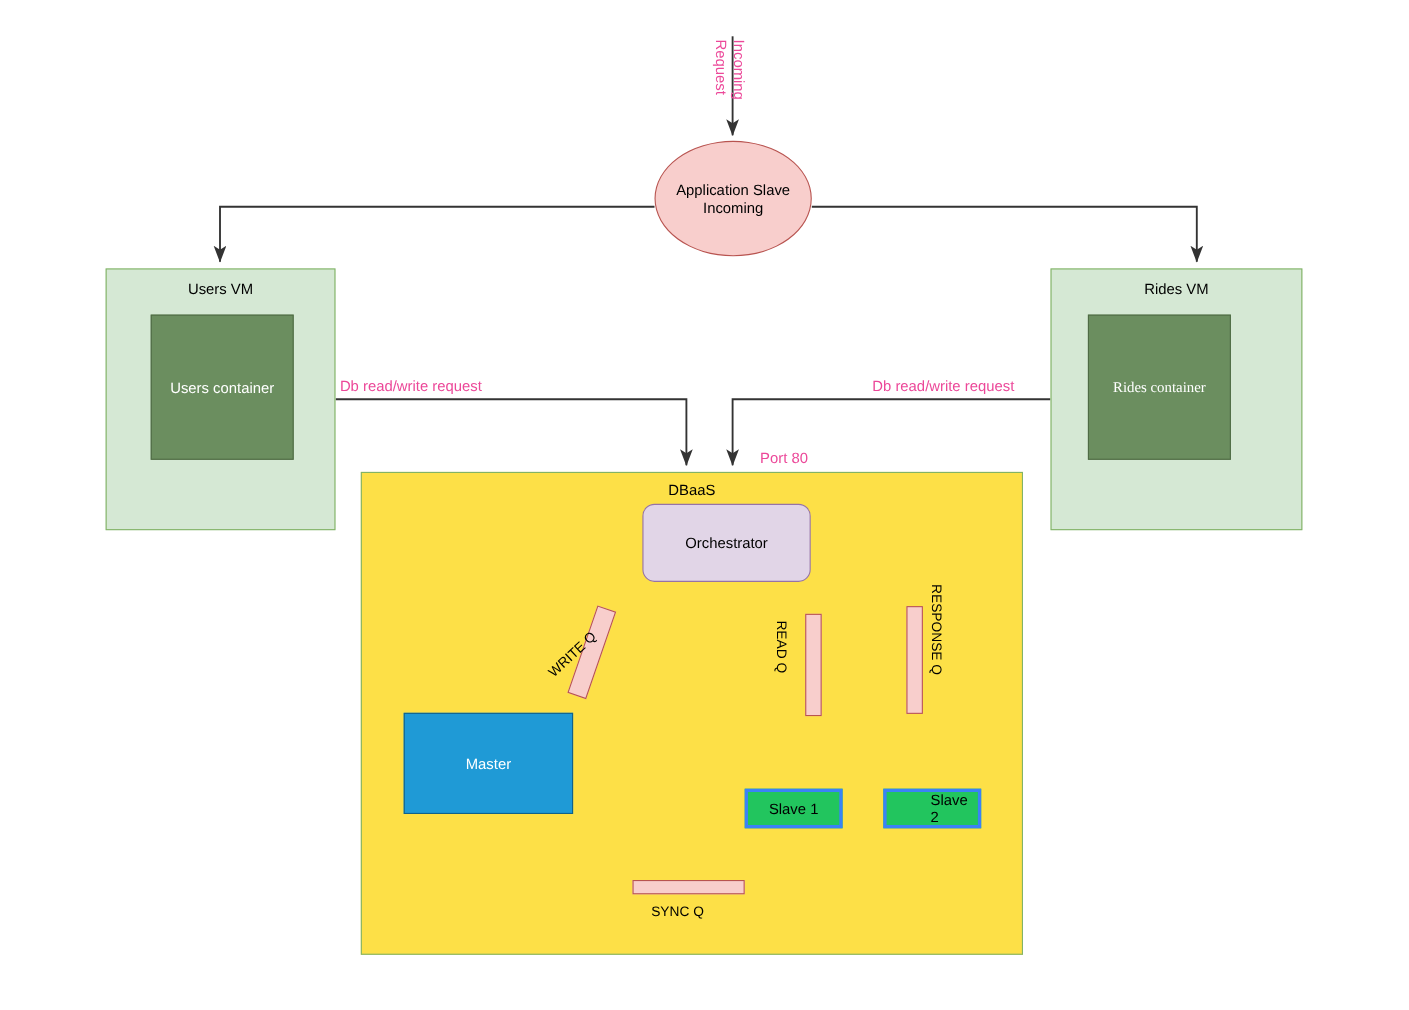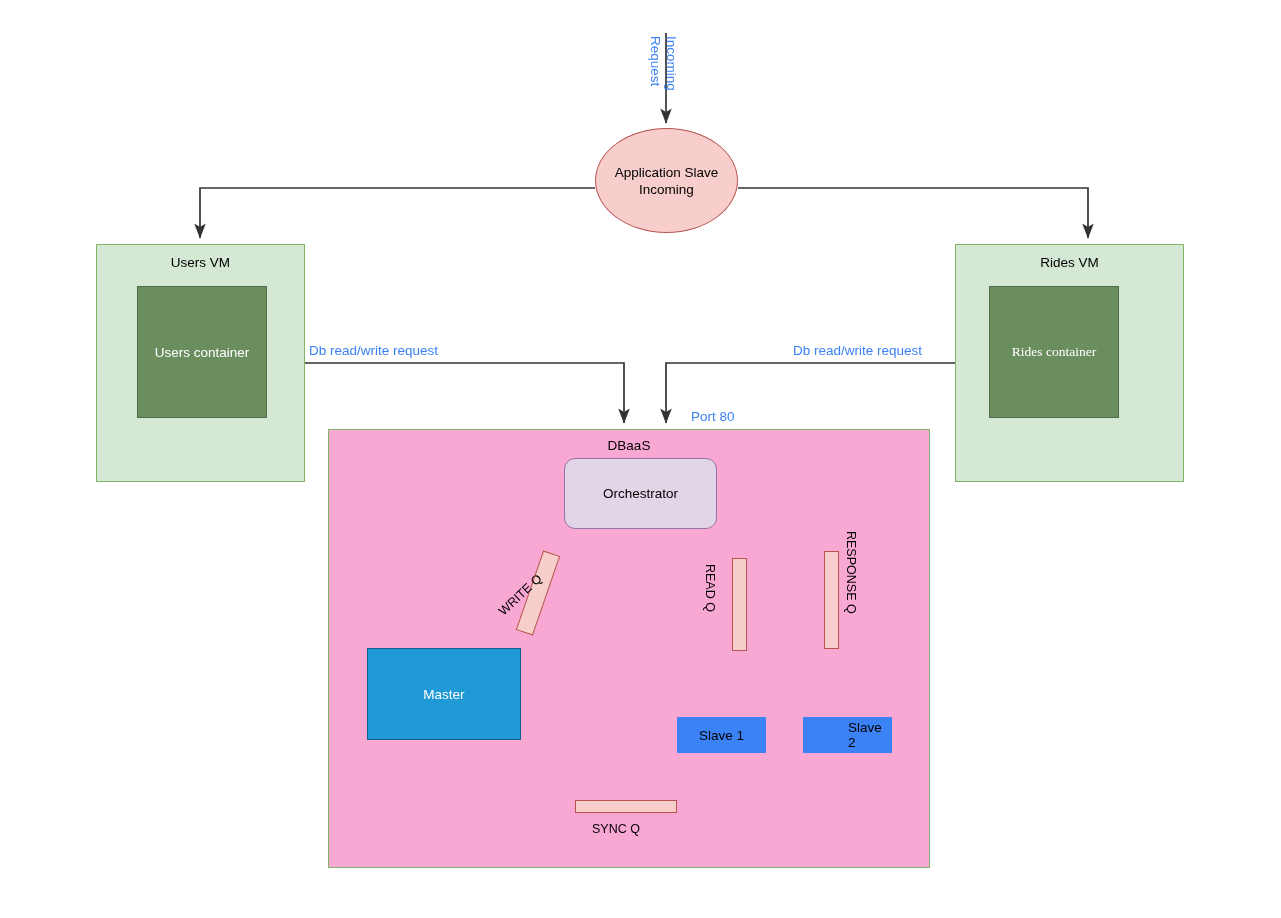--- a/index.html
+++ b/index.html
@@ -11,21 +11,21 @@
     overflow:hidden;
   }
   #stage{position:relative;width:1281px;height:918px;}
   svg#wires{position:absolute;left:0;top:0;width:1281px;height:918px;pointer-events:none;}
 
   .node{position:absolute;box-sizing:border-box;}
   .lbl{
     position:absolute;
     font-size:13.5px;
     line-height:16px;
-    color:#3b82f6;
+    color:#ec4899;
     white-space:nowrap;
     text-align:center;
   }
 
   
   .vm{
     background:#d5e8d4;
     border:1px solid #82b366;
     padding-left:40px;
   }
@@ -43,21 +43,21 @@
   
   .alb{
     background:#f8cecc;
     border:1px solid #b85450;
     border-radius:50%;
     display:flex;align-items:center;justify-content:center;
     text-align:center;font-size:13.5px;line-height:17px;color:#000;
   }
   
   .dbaas{
-    background:#f9a8d4;
+    background:#fde047;
     border:1px solid #82b366;
   }
   .dbaas-title{
     position:absolute;left:0;right:0;top:8px;
     text-align:center;font-size:13.5px;
   }
   
   .orchestrator{
     background:#e1d5e7;
     border:1px solid #9673a6;
@@ -67,22 +67,22 @@
   }
   
   .master{
     background:#1f9ad6;
     border:1px solid #11628a;
     display:flex;align-items:center;justify-content:center;
     color:#ffffff;font-size:13.5px;
   }
   
   .slave{
-    background:#3b82f6;
-    border:5px solid #3b82f6;
+    background:#22c55e;
+    border:3px solid #3b82f6;
     display:flex;align-items:center;justify-content:center;
     font-size:13.5px;color:#000;
   }
   
   .queue{
     background:#f8cecc;
     border:1px solid #b85450;
   }
   .q-label{
     position:absolute;
@@ -167,21 +167,21 @@
   </div>
 
   <div class="lbl" style="left:309px;top:343px;text-align:left;">Db read/write request</div>
   <div class="lbl" style="left:793px;top:343px;text-align:left;">Db read/write request</div>
   <div class="lbl" style="left:691px;top:409px;text-align:left;">Port 80</div>
 
   <div class="node dbaas" style="left:328px;top:429px;width:602px;height:439px;">
     <div class="dbaas-title">DBaaS</div>
   </div>
 
-  <div class="node orchestrator" style="left:564px;top:458px;width:153px;height:71px;">
+  <div class="node orchestrator" style="left:584px;top:458px;width:153px;height:71px;">
     <span>Orchestrator</span>
   </div>
 
   <div class="node queue" style="left:529px;top:551px;width:18px;height:84px;
               transform:rotate(19deg);transform-origin:50% 50%;"></div>
   <div class="q-label rotm43" style="left:496px;top:608px;">WRITE Q</div>
 
   <div class="node queue" style="left:732px;top:558px;width:15px;height:93px;"></div>
   <div class="q-label rot90" style="left:717px;top:564px;">READ Q</div>
 

